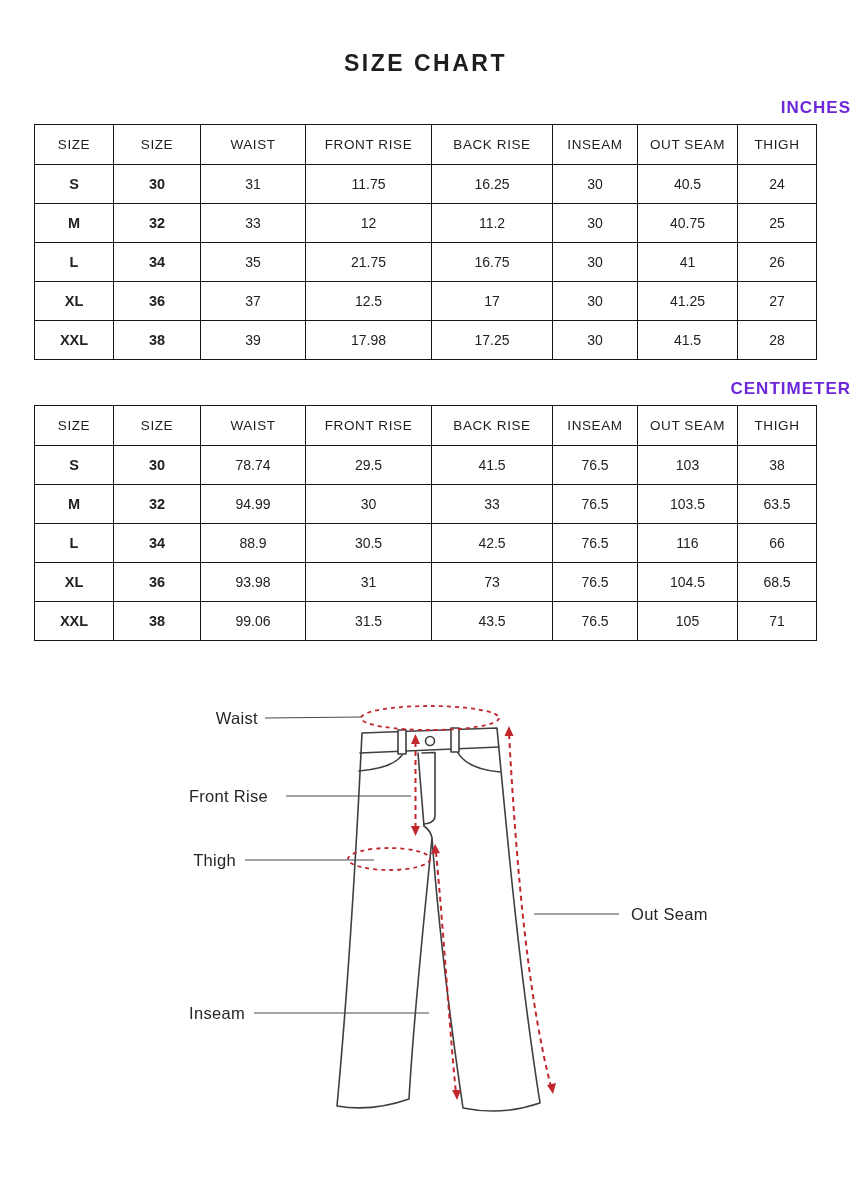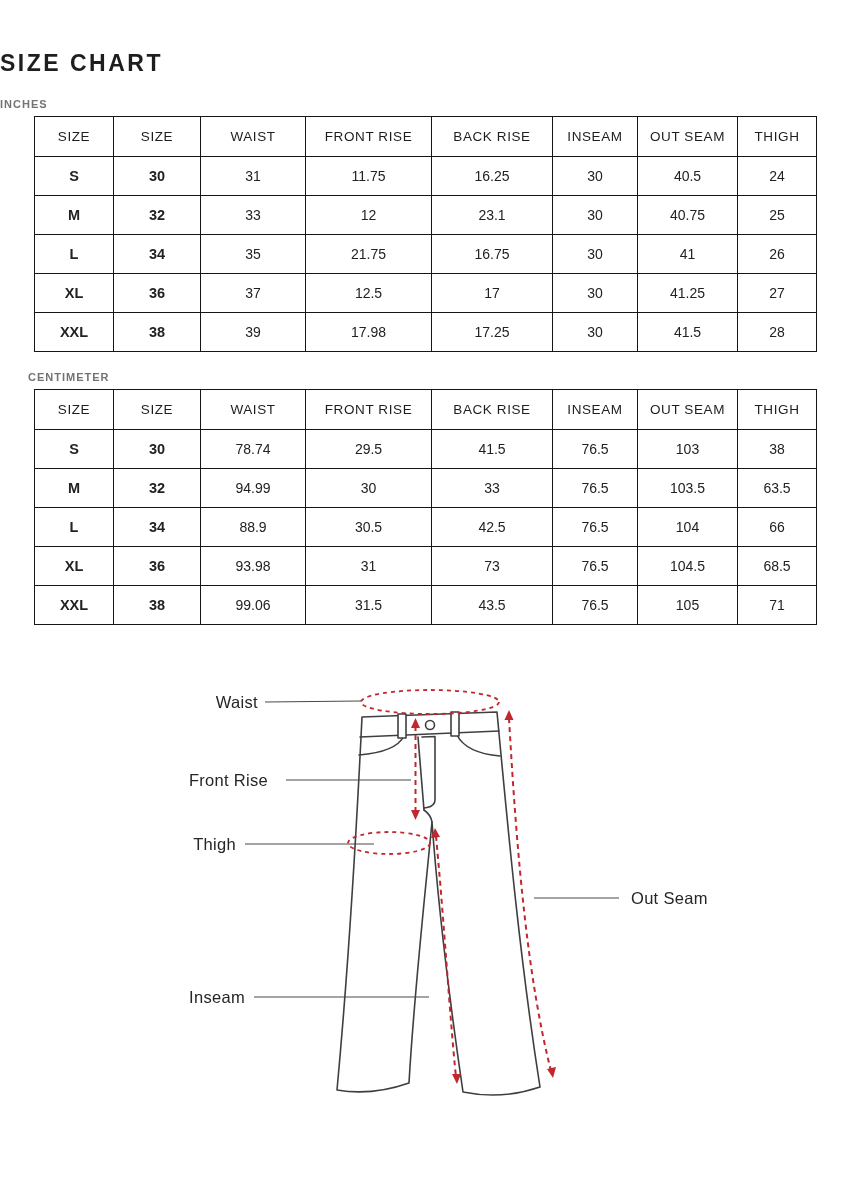--- a/index.html
+++ b/index.html
@@ -7,32 +7,32 @@
     width:851px;height:1200px;
     background:#ffffff;
     font-family:"Liberation Sans",sans-serif;
     color:#1e1e1e;
     position:relative;
     overflow:hidden;
   }
   .page-title{
     margin:0;
     padding-top:50px;
-    text-align:left;
+    text-align:center;
     font-size:23px;
     font-weight:bold;
     letter-spacing:2.5px;
     color:#1e1e1e;
   }
   .table-title{
-    text-align:left;
-    font-size:11px;
+    text-align:right;
+    font-size:17px;
     font-weight:bold;
     letter-spacing:1px;
-    color:#737373;
+    color:#6d28d9;
   }
   .table-title.inches{margin-top:21px;}
   .table-title.centimeter{margin-top:19px;margin-left:28px;}
   table.size-table{
     width:782px;
     margin:6px auto 0 auto;
     border-collapse:collapse;
     table-layout:fixed;
   }
   table.size-table th, table.size-table td{
@@ -120,21 +120,21 @@
         <td>16.25</td>
         <td>30</td>
         <td>40.5</td>
         <td>24</td>
       </tr>
       <tr>
         <td>M</td>
         <td>32</td>
         <td>33</td>
         <td>12</td>
-        <td>23.1</td>
+        <td>11.2</td>
         <td>30</td>
         <td>40.75</td>
         <td>25</td>
       </tr>
       <tr>
         <td>L</td>
         <td>34</td>
         <td>35</td>
         <td>21.75</td>
         <td>16.75</td>
@@ -210,21 +210,21 @@
         <td>103.5</td>
         <td>63.5</td>
       </tr>
       <tr>
         <td>L</td>
         <td>34</td>
         <td>88.9</td>
         <td>30.5</td>
         <td>42.5</td>
         <td>76.5</td>
-        <td>104</td>
+        <td>116</td>
         <td>66</td>
       </tr>
       <tr>
         <td>XL</td>
         <td>36</td>
         <td>93.98</td>
         <td>31</td>
         <td>73</td>
         <td>76.5</td>
         <td>104.5</td>

